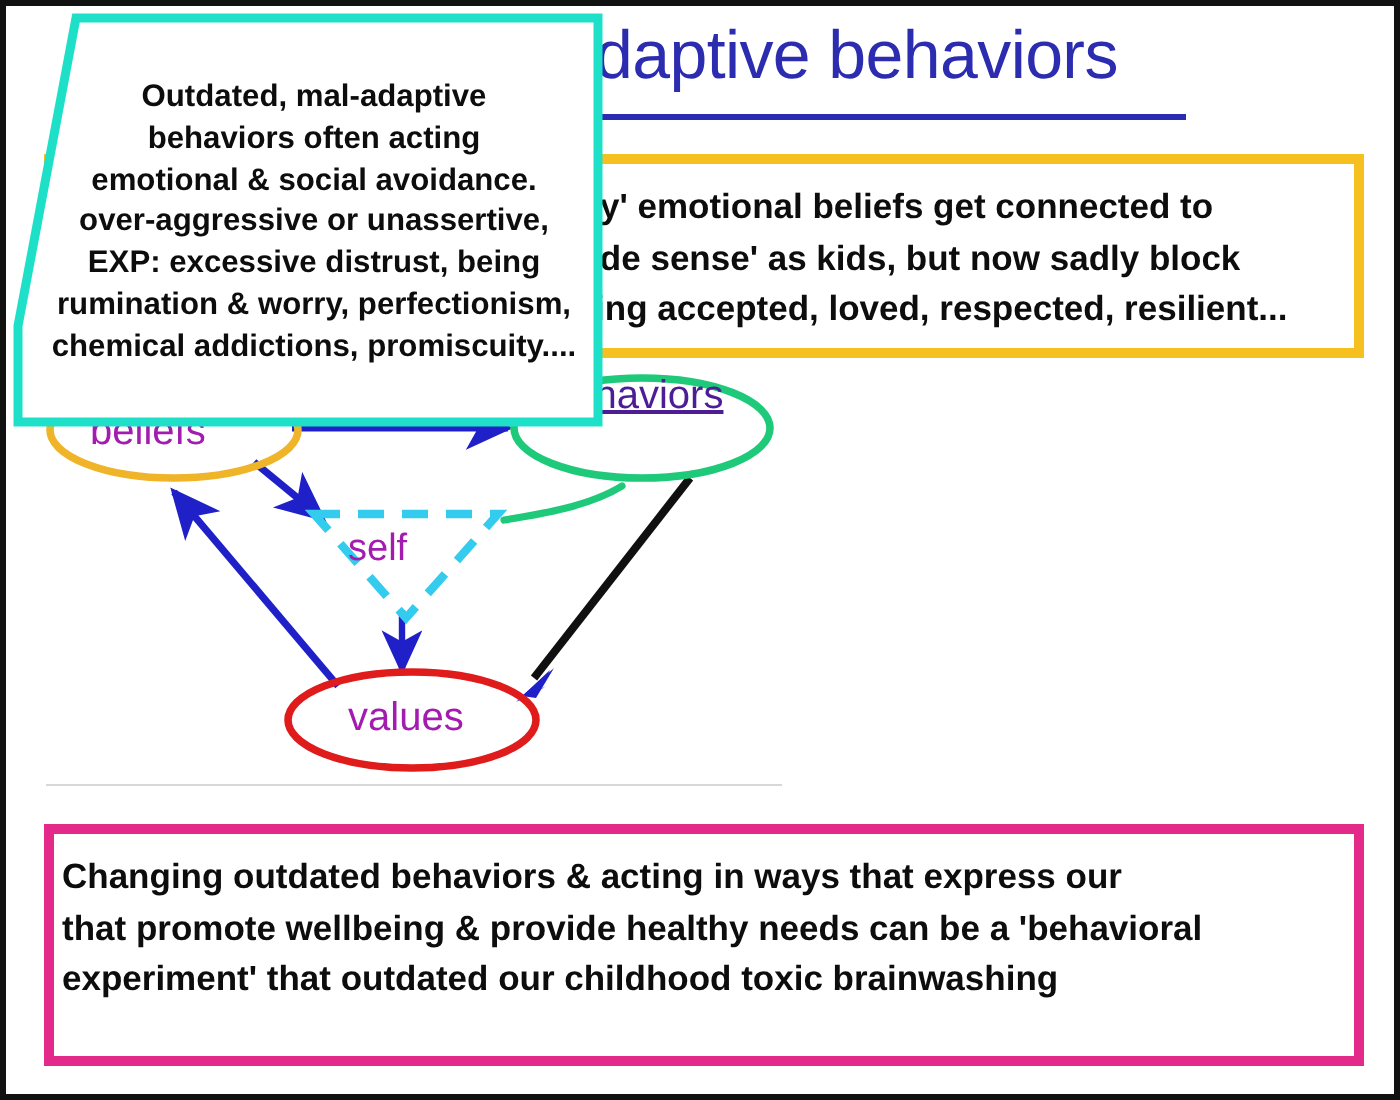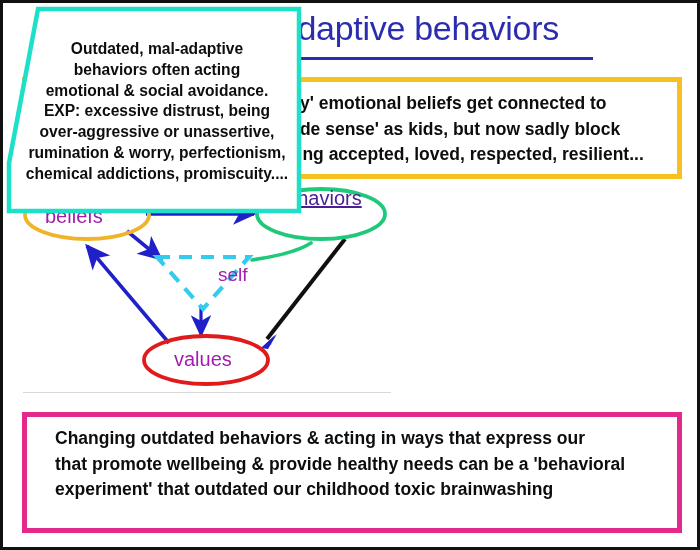--- a/index.html
+++ b/index.html
@@ -72,21 +72,21 @@
     padding: 9px 10px 0 10px;
     font-size: 17.5px;
     line-height: 1.47;
   }
 
   
   #box-bottom {
     left: 19px; top: 409px;
     width: 660px; height: 121px;
     border: 5px solid #e32a8b;
-    padding: 9px 12px 0 28px;
+    padding: 9px 12px 0 4px;
     font-size: 17.5px;
     line-height: 1.47;
     text-align: left;
   }
 
   
   #box-right {
     left: 395px; top: 186px;
     width: 300px; height: 214px;
   }
@@ -118,21 +118,21 @@
   .node-label {
     position: absolute;
     font-size: 20px;
     color: #a21caf;
     font-family: "Liberation Sans", sans-serif;
     white-space: nowrap;
   }
   #label-beliefs  { left: 36px;  top: 22px; }
   #label-behaviors{ left: 266px; top: 4px; text-decoration: underline; color:#4c1d95;text-align:right; }
   #label-needs    { left: 165px; top: 165px; }
-  #label-self     { left: 165px; top: 81px; font-size: 19px; margin-left: 44px; }
+  #label-self     { left: 165px; top: 81px; font-size: 19px; }
 
   
   #artifact {
     position: absolute;
     left: 20px; top: 389px;
     width: 368px; height: 1px;
     background: #d8d8d8;
   }
 </style>
 </head>
@@ -216,22 +216,22 @@
   <div id="artifact"></div>
 
   <div id="box-right">
     <svg class="shape" viewBox="0 0 300 214" aria-hidden="true">
       <polygon points="35,6 296,6 296,208 6,208 6,160" fill="#ffffff" stroke="#1ee0c8" stroke-width="4.5" stroke-linejoin="miter"></polygon>
     </svg>
     <div class="rtext">
       <div>Outdated, mal-adaptive</div>
       <div>behaviors often acting</div>
       <div>emotional &amp; social avoidance.</div>
+      <div>over-aggressive or unassertive,</div>
       <div>EXP: excessive distrust, being</div>
-      <div>over-aggressive or unassertive,</div>
       <div>rumination &amp; worry, perfectionism,</div>
       <div>chemical addictions, promiscuity....</div>
     </div>
   </div>
 
   <div id="box-bottom" class="callout">
     <p> Changing outdated behaviors &amp; acting in ways that express our</p>
     <p>that promote wellbeing &amp; provide healthy needs can be a 'behavioral</p>
     <p>experiment' that outdated our childhood toxic brainwashing</p>
   </div>

